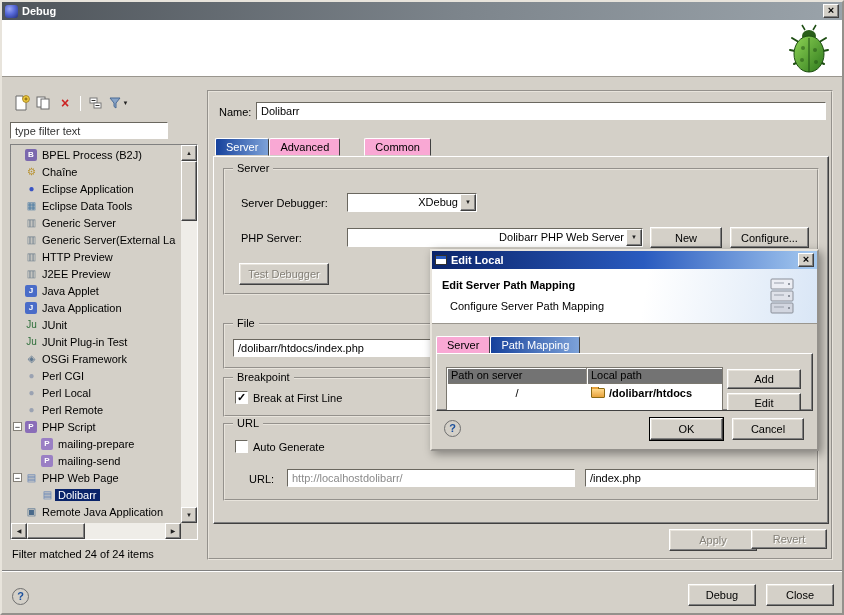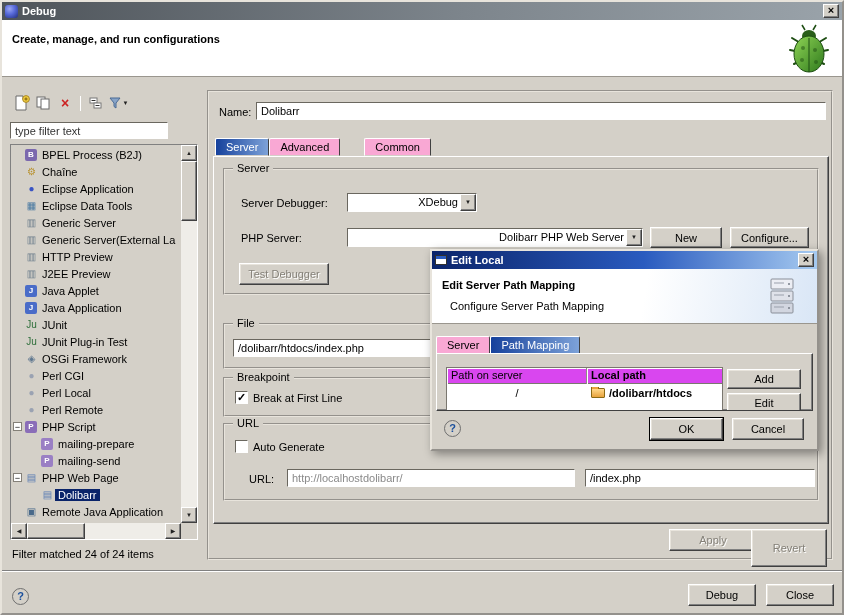--- a/index.html
+++ b/index.html
@@ -109,21 +109,21 @@
               background:linear-gradient(100deg,#ffffff 55%,#d9e6f6);}
   .dlg-heading{position:absolute;left:10px;top:10px;font-weight:bold;}
   .dlg-subtitle{position:absolute;left:18px;top:31px;}
   .server-svg{position:absolute;right:22px;top:8px;}
   .dlg-tabs{left:4px;top:84px;height:19px;}
   .dlg-content{position:absolute;left:4px;top:102px;width:377px;height:58px;background:#d4d0c8;overflow:hidden;
                border:1px solid;border-color:#fff #404040 #404040 #fff;box-shadow:inset -1px -1px 0 #808080;}
 
   .map-table{position:absolute;left:9px;top:13px;width:277px;height:44px;background:#fff;border:1px solid #7a776f;overflow:hidden;}
   .map-head{display:flex;height:16px;}
-  .map-th{background:#d946ef;border-right:1px solid #908c84;box-shadow:inset 1px 1px 0 #fff,inset 0 -1px 0 #7a776f;
+  .map-th{background:#737373;border-right:1px solid #908c84;box-shadow:inset 1px 1px 0 #fff,inset 0 -1px 0 #7a776f;
           padding:1px 4px;overflow:hidden;white-space:nowrap;}
   .map-row{display:flex;height:17px;align-items:center;}
   .map-td{padding:0 4px;overflow:hidden;white-space:nowrap;display:flex;align-items:center;gap:4px;}
   .map-td.c1{width:141px;justify-content:center;}
   .map-td.c2{width:136px;font-weight:bold;}
   .folder-icon{width:14px;height:10px;flex:none;position:relative;border:1px solid #8a6914;border-radius:1px;
                background:linear-gradient(#ffd98a,#e8a33d);}
   .folder-icon::before{content:"";position:absolute;top:-3px;left:-1px;width:6px;height:2px;background:#e8a33d;
                        border:1px solid #8a6914;border-bottom:none;}
 </style>
@@ -132,21 +132,20 @@
 
 <div id="window">
 
   <div class="titlebar">
     <span class="app-icon"></span>
     <span class="title-text">Debug</span>
     <span class="win-btn">×</span>
   </div>
 
   <div class="header">
-    <span class="header-title">Create, manage, and run configurations</span>
     <span class="bug-wrap">
       <svg width="54" height="54" viewBox="0 0 54 54">
         <defs>
             <linearGradient id="bugGrad" x1="0" y1="0" x2="1" y2="1">
           <stop offset="0" stop-color="#8fd455"></stop>
               <stop offset="1" stop-color="#2f7a1d"></stop>
             </linearGradient>
           </defs>
         <g stroke="#1d4d12" stroke-width="2" stroke-linecap="round">
           <line x1="10" y1="16" x2="20" y2="22"></line>
@@ -406,21 +405,21 @@
           <span class="checkbox"></span>
           <span>Auto Generate</span>
         </span>
         <span class="lbl" style="left:24px;top:48px;">URL:</span>
         <input class="field gray" style="position: absolute; left: 62px; top: 44px; width: 288px;" value="http://localhostdolibarr/">
         <input class="field" style="position: absolute; left: 360px; top: 44px; width: 230px;" value="/index.php">
       </div>
     </div>
 
     <div class="btn disabled" style="left:460px;top:437px;width:88px;height:22px;">Apply</div>
-    <div class="btn disabled" style="left:542px;top:437px;width:76px;height:38px;">Revert</div>
+    <div class="btn disabled" style="left:542px;top:437px;width:76px;height:20px;">Revert</div>
   </div>
 
   <div class="bottom-sep"></div>
   <div class="help-btn" style="left:10px;top:586px;">?</div>
   <div class="btn" style="left:686px;top:582px;width:68px;height:22px;">Debug</div>
   <div class="btn" style="left:764px;top:582px;width:68px;height:22px;">Close</div>
 
   <div class="edit-dialog">
     <div class="dlg-titlebar">
       <span class="dlg-icon"></span>
@@ -445,21 +444,21 @@
       </span>
     </div>
     <div class="tabs dlg-tabs" style="position:absolute;">
       <div class="tab">Server</div>
       <div class="tab selected">Path Mapping</div>
     </div>
     <div class="dlg-content">
       <div class="map-table">
         <div class="map-head">
           <div class="map-th" style="width:141px;">Path on server</div>
-          <div class="map-th" style="width:136px;border-right:none;font-weight:bold;">Local path</div>
+          <div class="map-th" style="width:136px;border-right:none;">Local path</div>
         </div>
         <div>
             <div class="map-row">
               <div class="map-td c1">/</div>
               <div class="map-td c2">
                 <span class="folder-icon"></span>
                 <span>/dolibarr/htdocs</span>
               </div>
             </div>
           </div>

